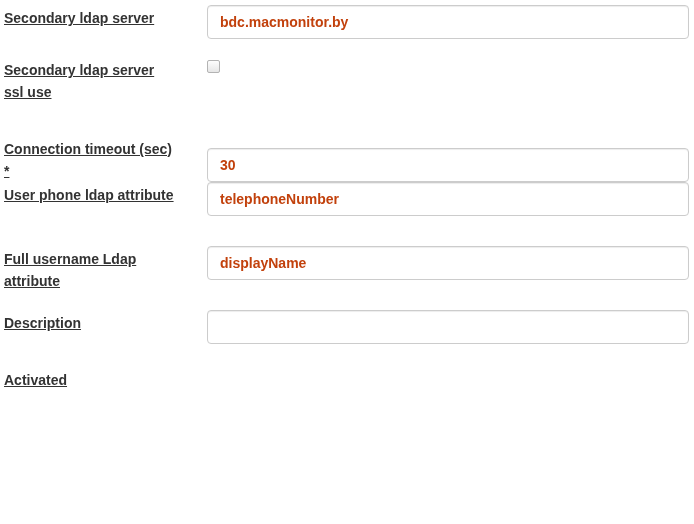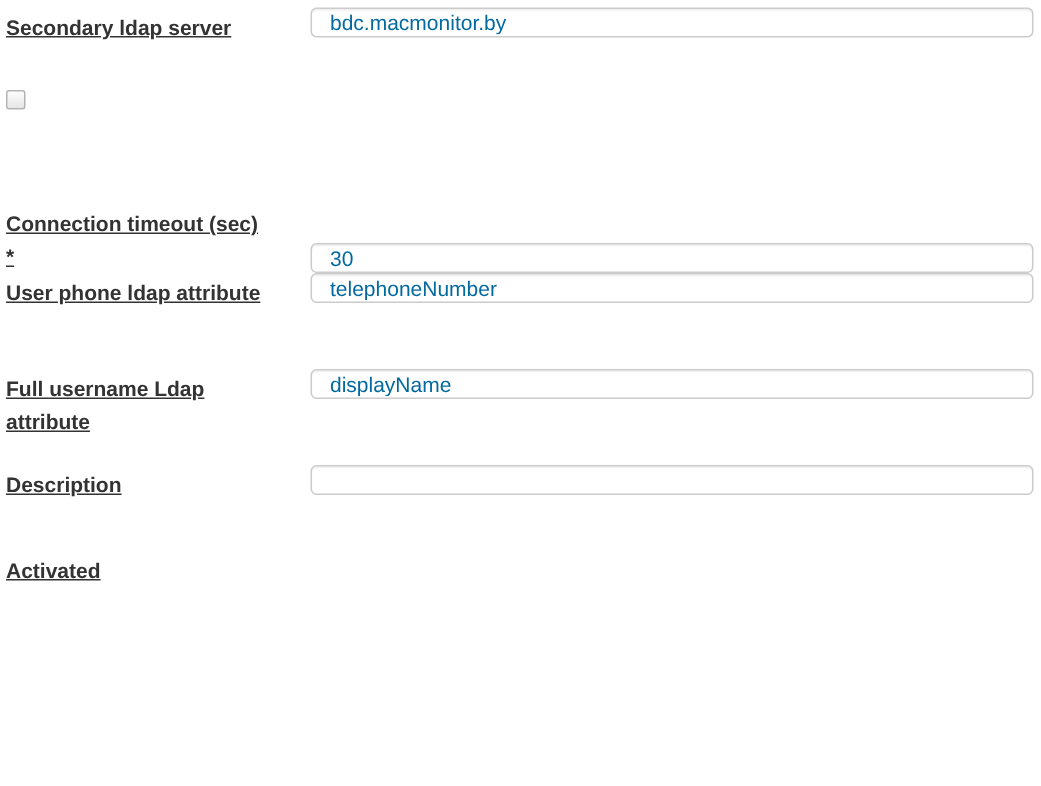--- a/index.html
+++ b/index.html
@@ -39,32 +39,33 @@
     line-height: 22px;
     text-decoration: underline;
   }
   .control-col {
     flex: 1 1 auto;
     min-width: 0;
   }
   .form-control {
     display: block;
     width: 100%;
-    height: 20px;
+    height: 34px;
     box-sizing: border-box;
     padding: 6px 12px;
     font-size: 14px;
     font-family: "Liberation Sans", "DejaVu Sans", sans-serif;
     line-height: 1.42857;
-    color: #0369a1;
+    color: #c2410c;
     background-color: #ffffff;
     border: 1px solid #cccccc;
     border-radius: 4px;
     box-shadow: inset 0 1px 1px rgba(0,0,0,0.075);
     outline: none;
+    font-weight: bold;
   }
   .checkbox {
     display: inline-block;
     width: 13px;
     height: 13px;
     box-sizing: border-box;
     margin-top: 3px;
     border: 1px solid #b3b3b3;
     border-radius: 2px;
     background: linear-gradient(#fdfdfd, #e6e6e6);
@@ -108,20 +109,21 @@
 
   <div class="form-row r1">
     <label class="control-label">Secondary ldap server</label>
     <div class="control-col">
       <input type="text" class="form-control" value="bdc.macmonitor.by" style="">
     </div>
   </div>
 
 
   <div class="form-row r3">
+    <label class="control-label">Secondary ldap server ssl use</label>
     <div class="control-col">
       <span class="checkbox" role="checkbox" aria-checked="false">
         
       </span>
     </div>
   </div>
 
   <div class="form-row r4">
     <label class="control-label">Connection timeout (sec) *</label>
     <div class="control-col">

